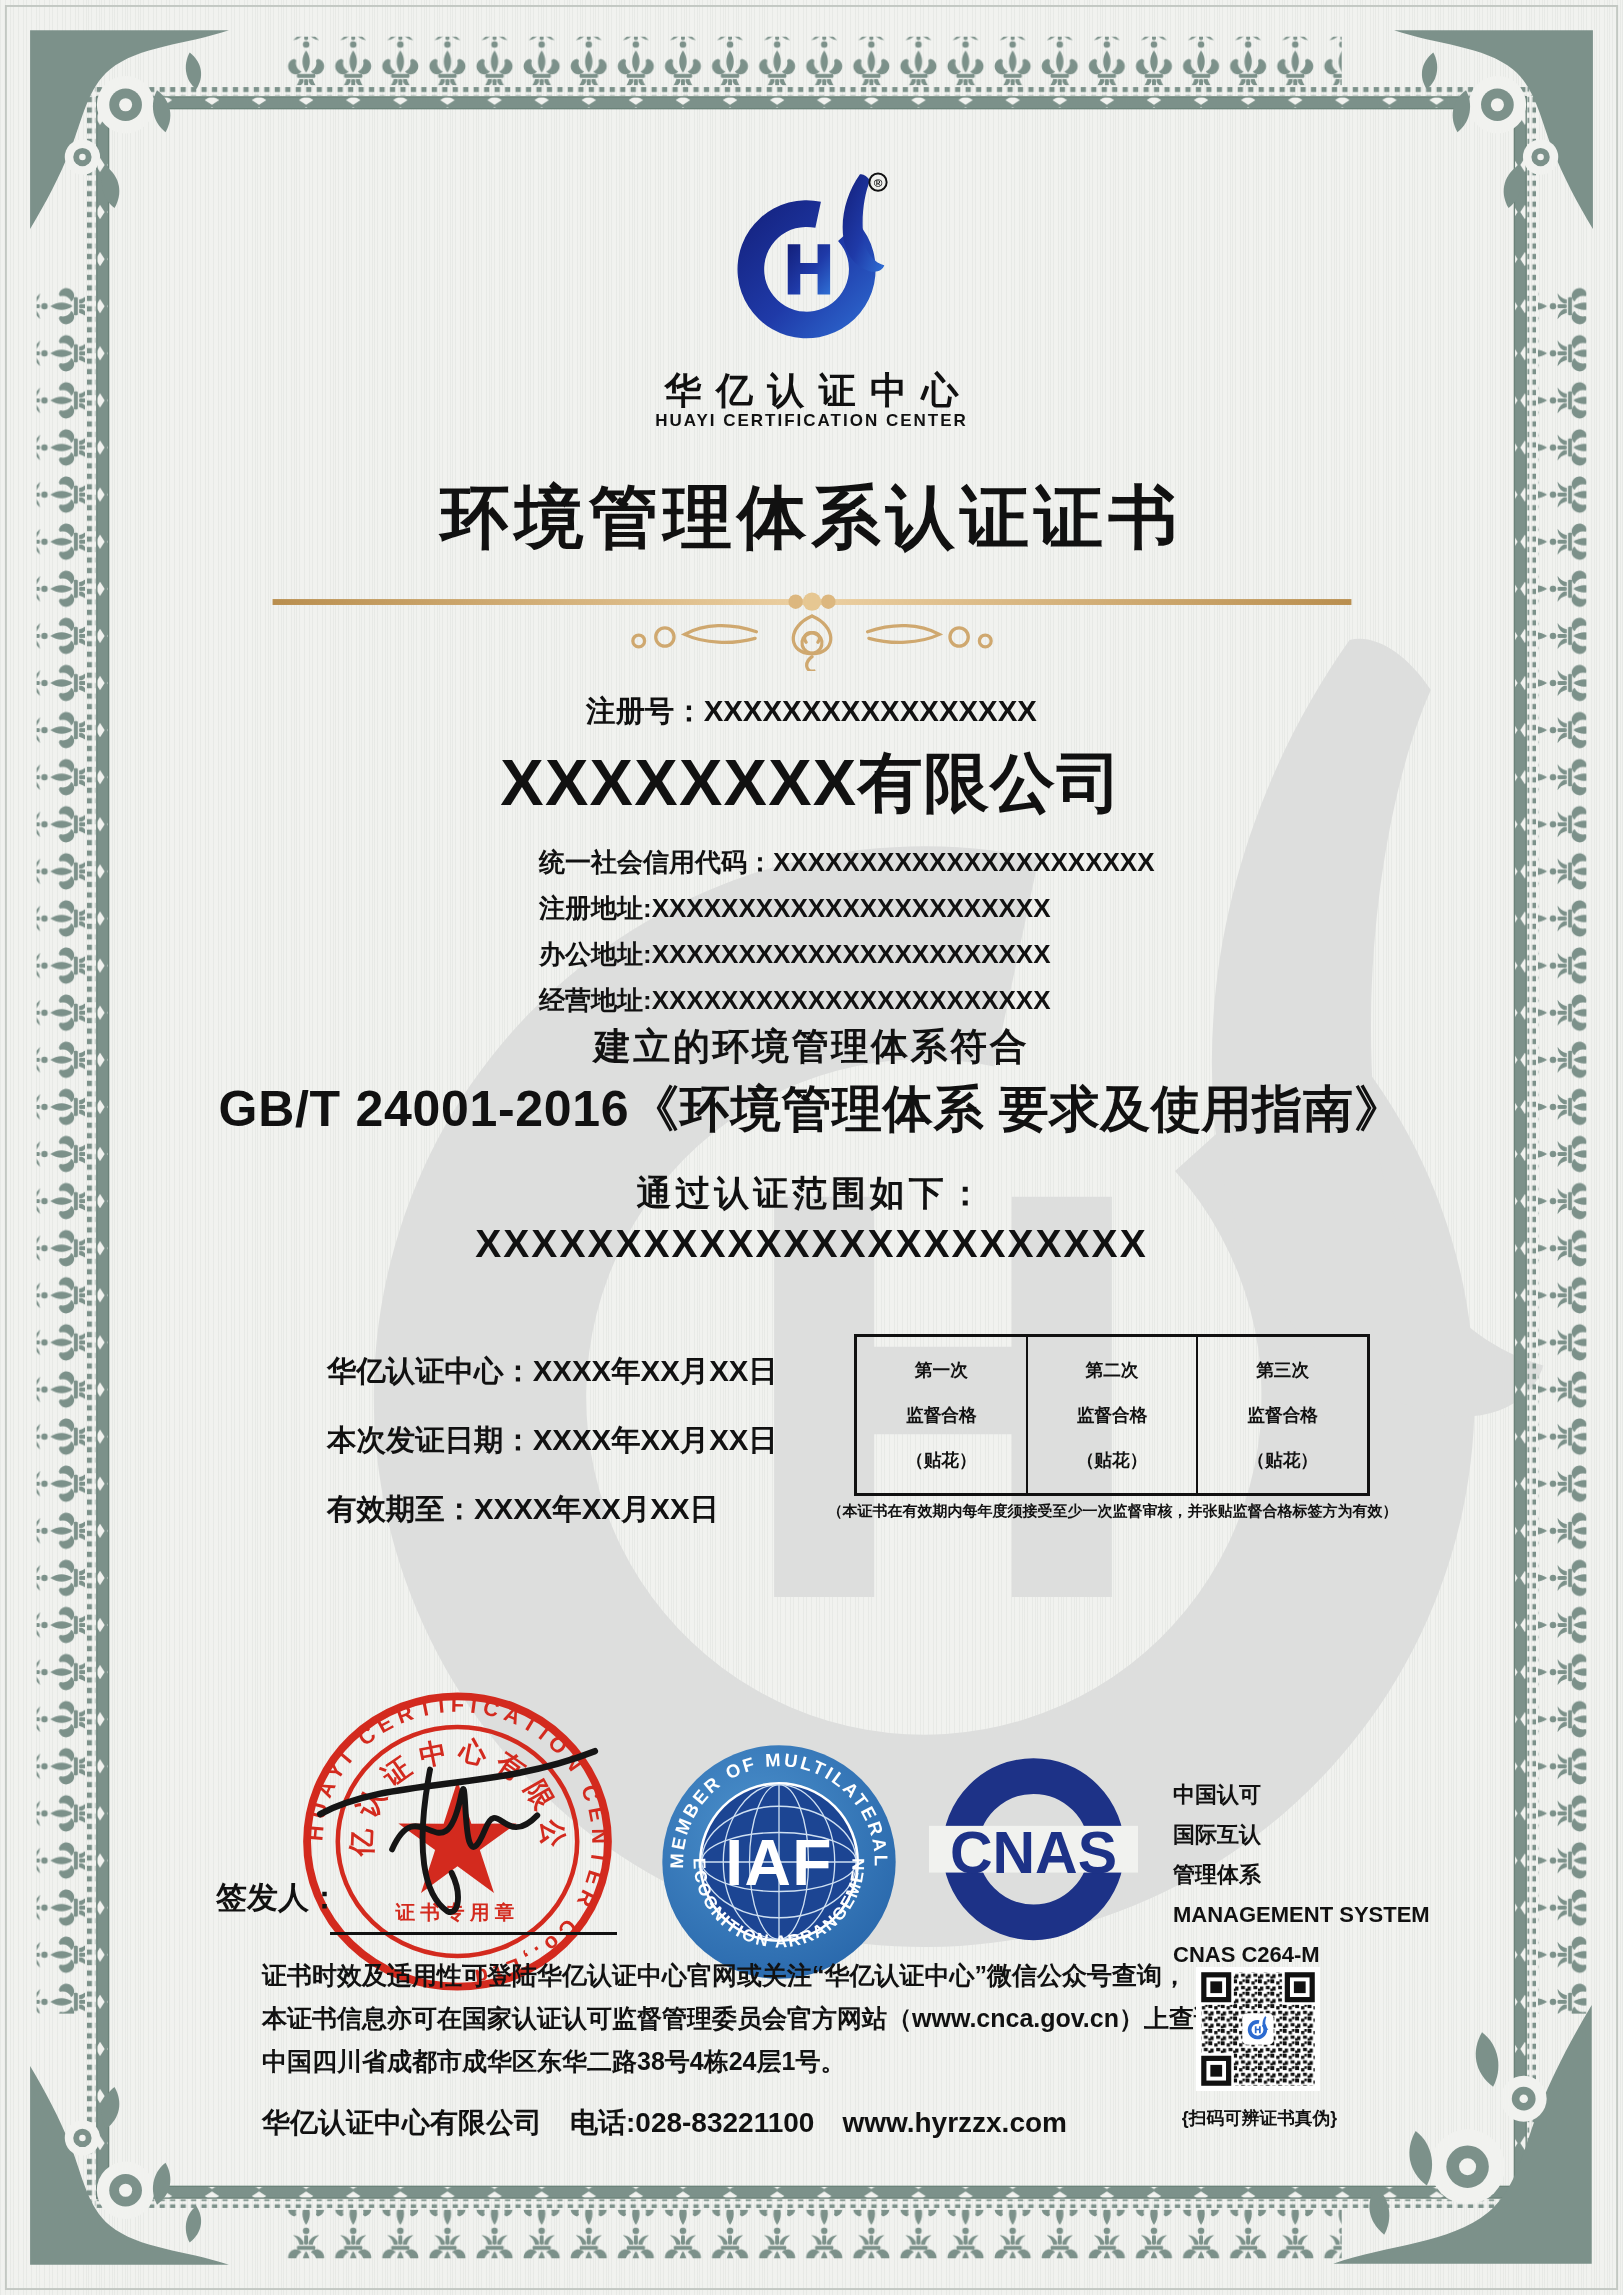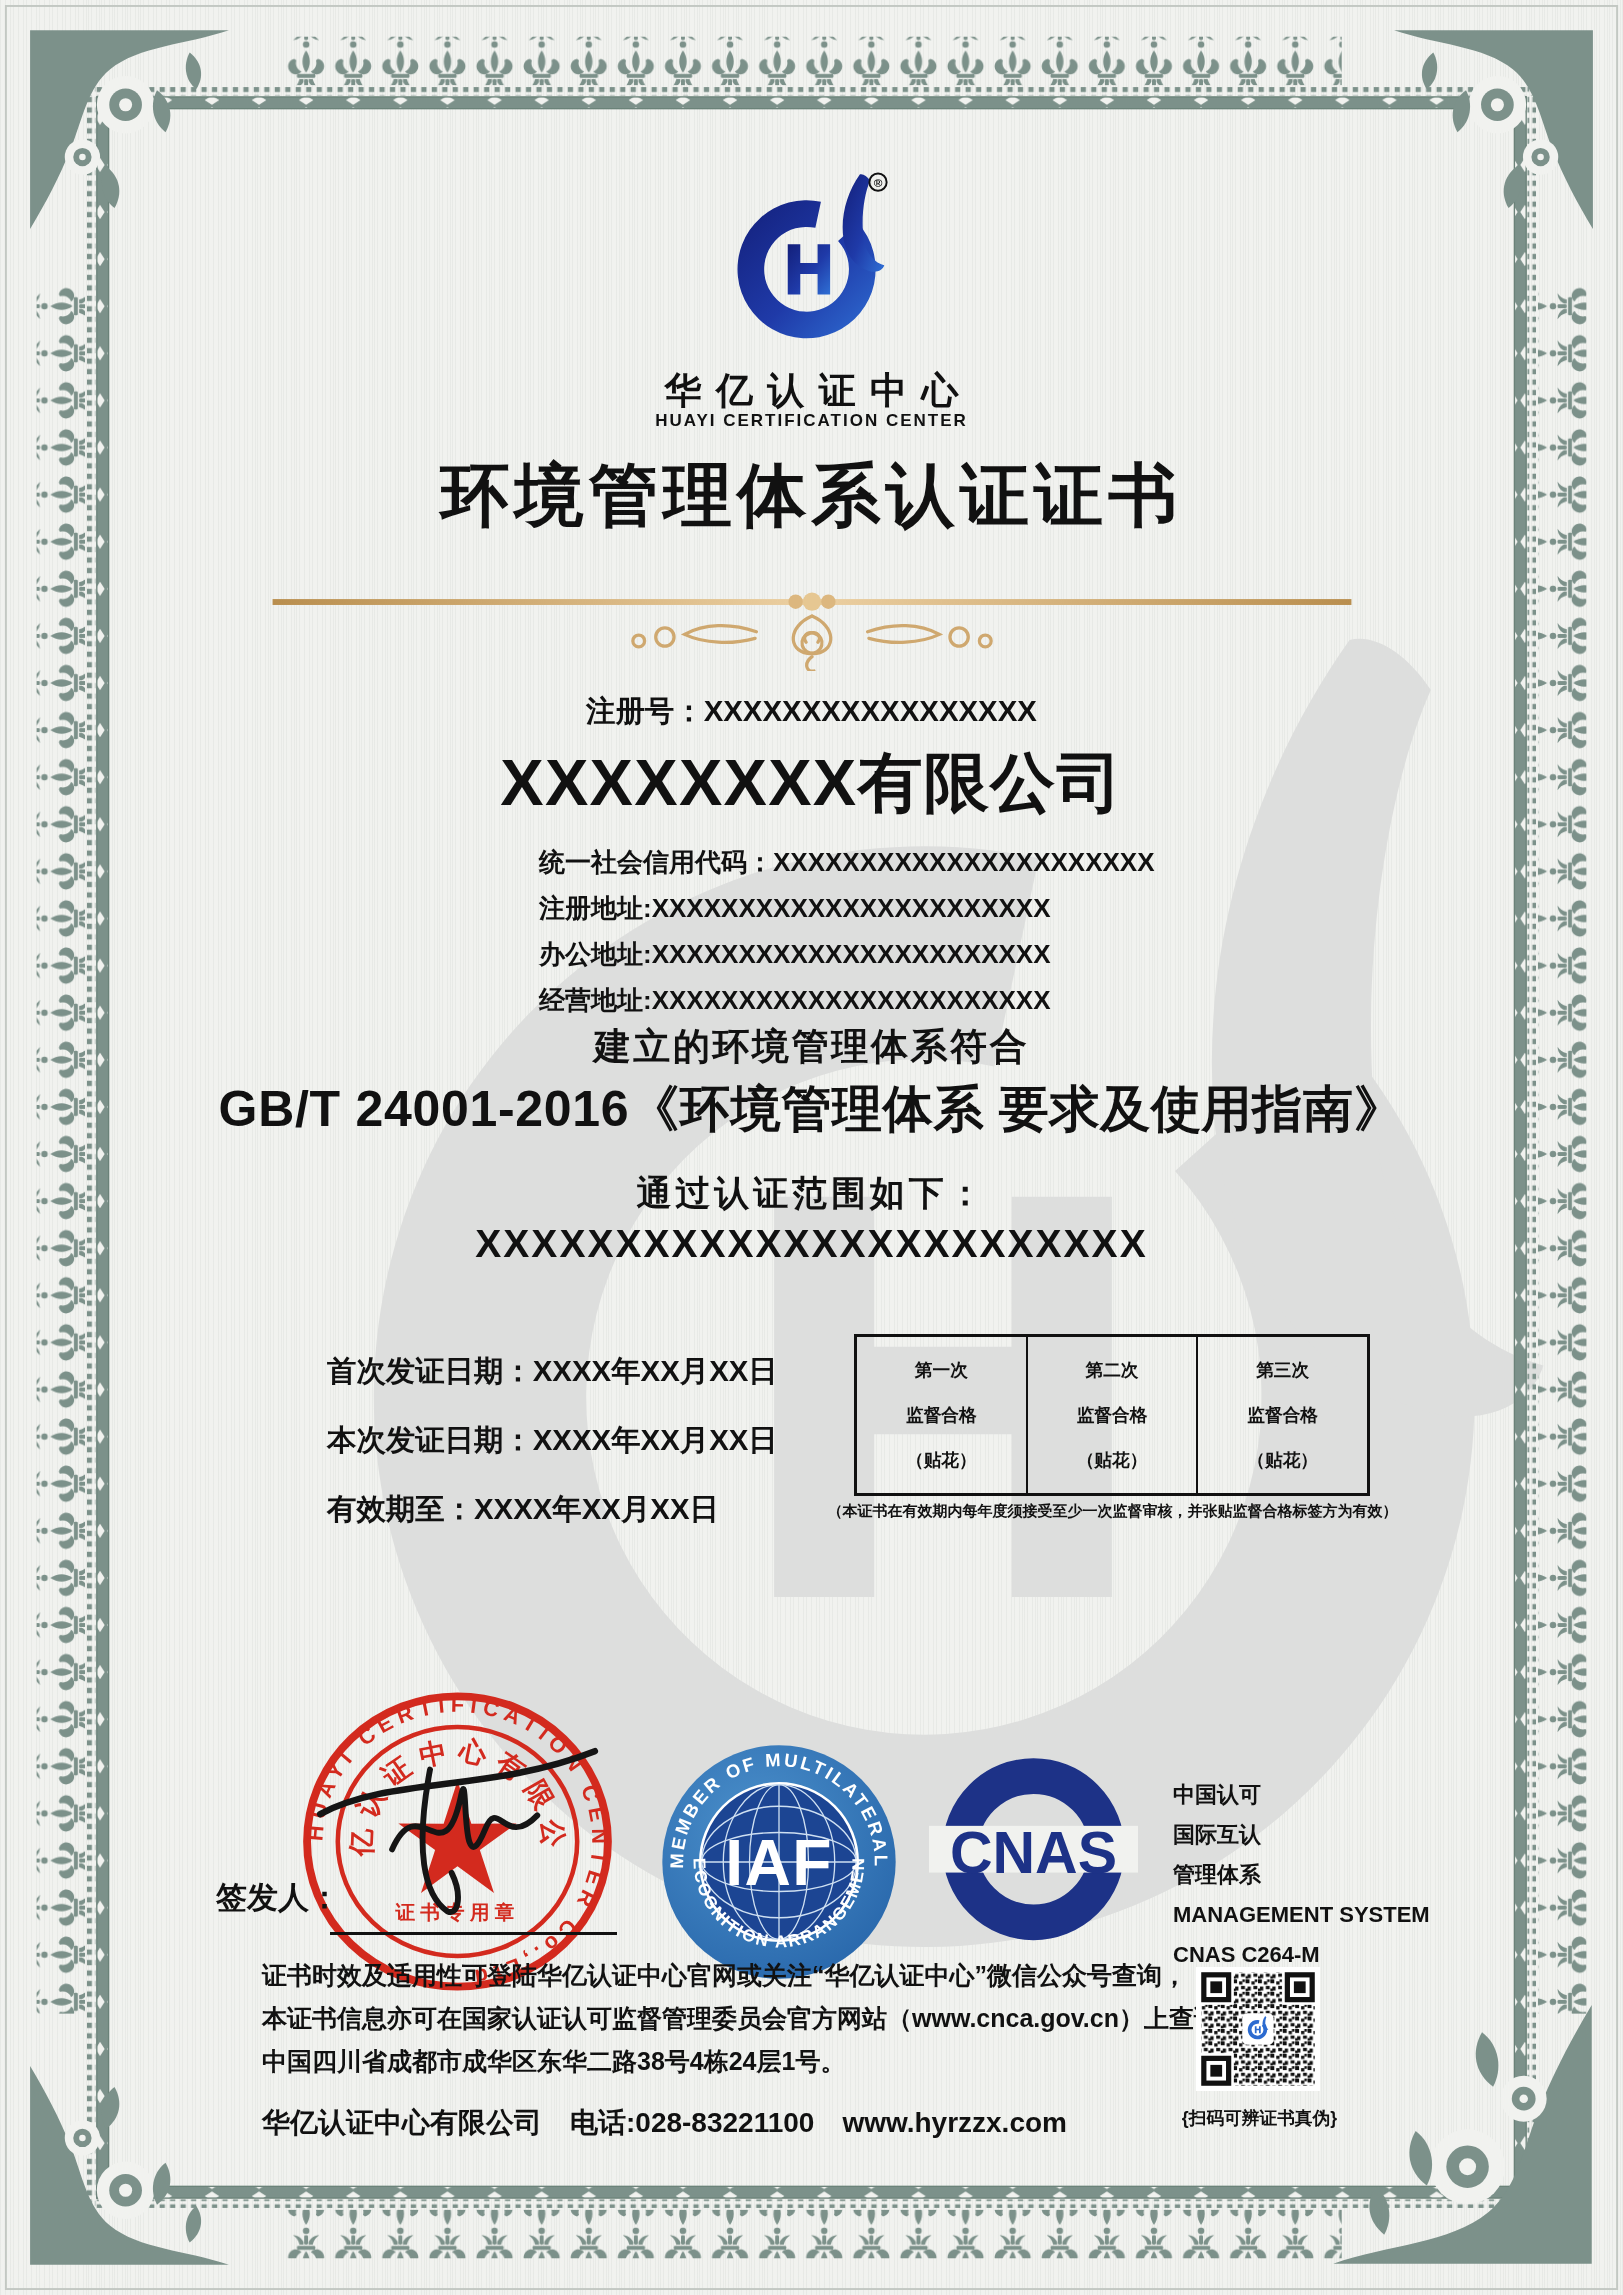--- a/index.html
+++ b/index.html
@@ -9,21 +9,21 @@
     background-image:repeating-linear-gradient(90deg,rgba(150,160,153,.10) 0 0.7px,transparent 0.7px 2.6px);
     font-family:"Liberation Sans","DejaVu Sans",sans-serif;color:#111;overflow:hidden;
   }
   .abs{position:absolute;}
   .center{text-align:center;left:0;right:0;}
   svg{display:block;}
   .frame-svg{position:absolute;inset:0;pointer-events:none;}
   .wm-svg{position:absolute;pointer-events:none;}
   .hdr-cn{top:366px;font-size:37px;font-weight:900;letter-spacing:14.4px;text-indent:14.4px;}
   .hdr-en{top:411px;font-size:17px;font-weight:800;letter-spacing:2px;}
-  .title{top:450px;font-size:69px;font-weight:900;letter-spacing:5.2px;}
+  .title{top:472px;font-size:69px;font-weight:900;letter-spacing:5.2px;}
   .regline{top:692px;font-size:29.4px;font-weight:800;}
   .company{top:739px;font-size:65px;font-weight:900;letter-spacing:1.3px;}
   .infoblock{left:539px;top:839px;font-size:26px;font-weight:800;line-height:46px;white-space:nowrap;}
   .std-intro{top:1022px;font-size:37px;font-weight:900;letter-spacing:2.6px;}
   .std-name{top:1076px;font-size:50px;font-weight:900;letter-spacing:0.7px;}
   .scope-h{top:1170px;font-size:35px;font-weight:900;letter-spacing:3.9px;}
   .scope-v{top:1222px;font-size:39px;font-weight:700;letter-spacing:2px;}
   .dates{left:327px;top:1336px;font-size:29.4px;font-weight:800;line-height:69px;white-space:nowrap;}
   .sup-table{left:854px;top:1334px;width:510px;height:156px;border:3.3px solid #111;display:flex;}
   .sup-cell{flex:1;border-right:2.6px solid #111;display:flex;flex-direction:column;justify-content:space-evenly;align-items:center;font-size:17.7px;font-weight:800;}
@@ -191,21 +191,21 @@
     <div><span>注册地址:</span><span>XXXXXXXXXXXXXXXXXXXXXXX</span></div>
     <div><span>办公地址:</span><span>XXXXXXXXXXXXXXXXXXXXXXX</span></div>
     <div><span>经营地址:</span><span>XXXXXXXXXXXXXXXXXXXXXXX</span></div>
   </div>
   <div class="abs center std-name">GB/T 24001-2016《环境管理体系 要求及使用指南》</div>
 
   <div class="abs center scope-h">通过认证范围如下：</div>
   <div class="abs center scope-v">XXXXXXXXXXXXXXXXXXXXXXXX</div>
 
   <div class="abs dates">
-    <div><span>首次发证日期：</span><span>XXXX年XX月XX日</span></div>
+    <div><span>华亿认证中心：</span><span>XXXX年XX月XX日</span></div>
     <div><span>本次发证日期：</span><span>XXXX年XX月XX日</span></div>
     <div><span>有效期至：</span><span>XXXX年XX月XX日</span></div>
   </div>
 
   <div class="abs sup-table">
     <div class="sup-cell">
       <span>第一次</span>
         <span>监督合格</span>
         <span>（贴花）</span>
     </div>

